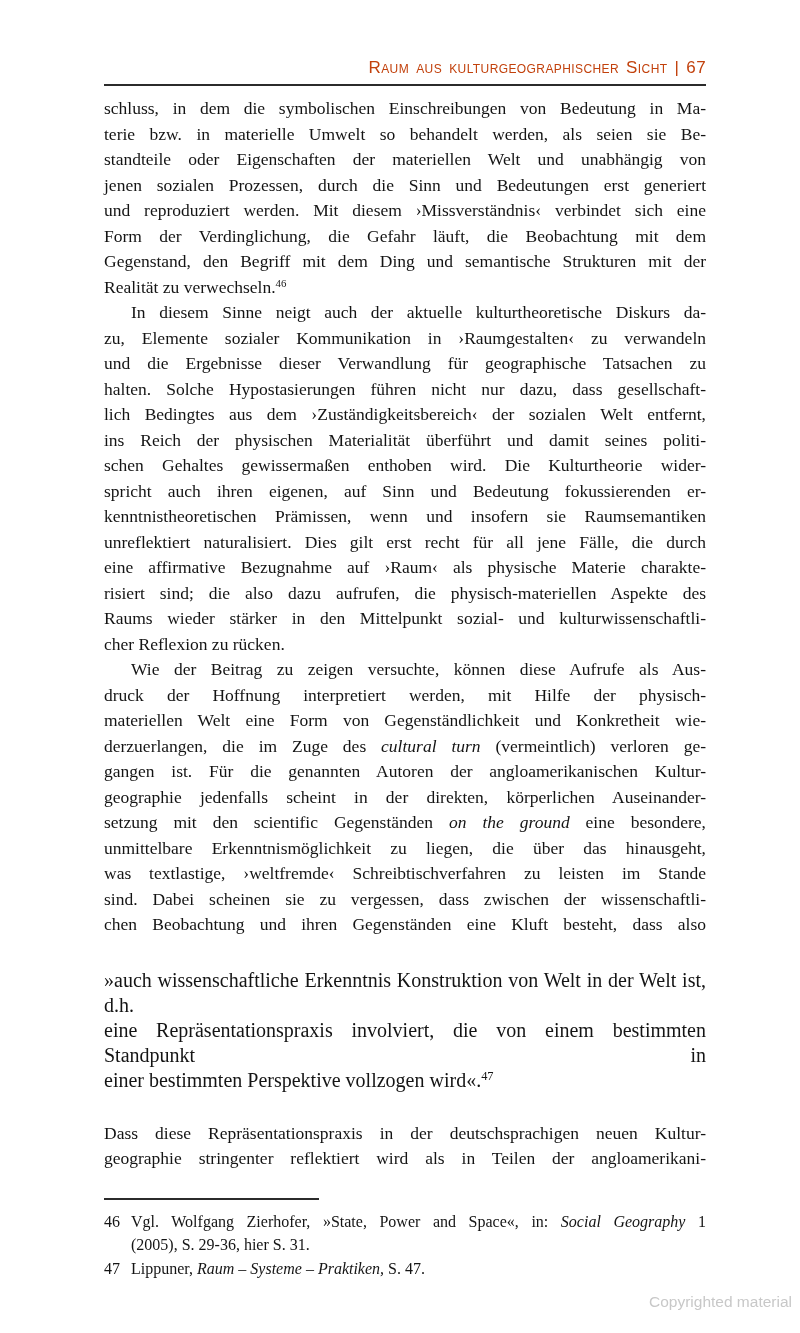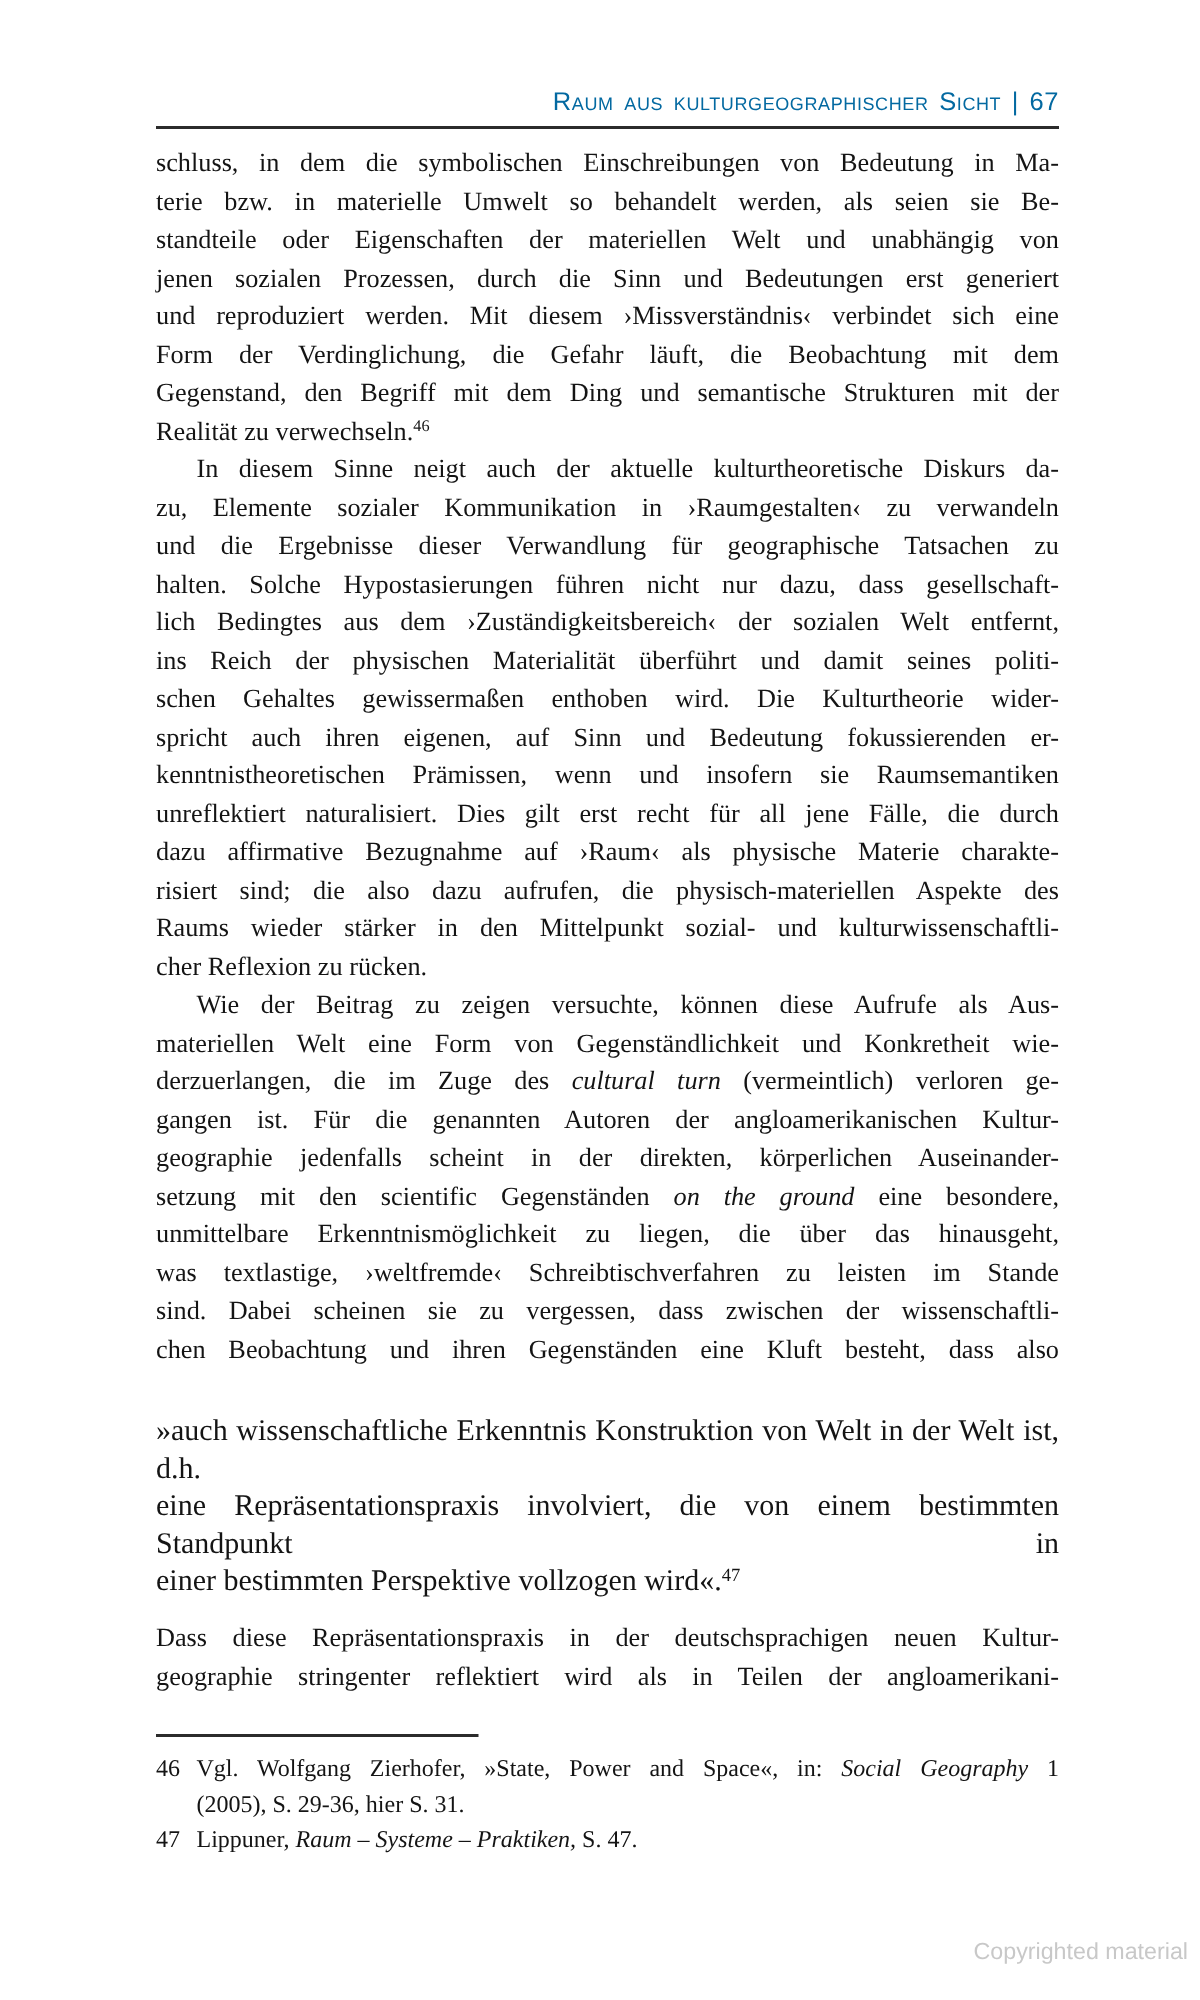--- a/index.html
+++ b/index.html
@@ -5,21 +5,21 @@
   html,body { margin:0; padding:0; background:#ffffff; }
   .page {
     position:relative; width:800px; height:1333px; background:#ffffff;
     font-family:"Liberation Serif", serif; color:#141414; overflow:hidden;
   }
   
   .running-head {
     position:absolute; left:104px; top:58px; width:602px;
     text-align:right; font-family:"Liberation Sans", sans-serif;
     font-variant:small-caps; font-size:17px; letter-spacing:0.4px;
-    word-spacing:2px; color:#0369a1; white-space:nowrap;
+    word-spacing:2px; color:#c2410c; white-space:nowrap;
   }
   .running-head .divider { padding:0 7px; font-variant:normal; }
   .head-rule {
     position:absolute; left:104px; top:84px; width:602px;
     border-top:2px solid #2b2b2b;
   }
   
   .text-column {
     position:absolute; left:104px; top:96px; width:602px;
     font-size:17.5px; line-height:25.5px; text-align:justify;
@@ -31,21 +31,21 @@
   sup {
     font-size:0.62em; vertical-align:baseline;
     position:relative; top:-0.5em; line-height:0;
   }
   
   .quote {
     margin:30px 0 0 0; padding:0;
     font-size:20px; line-height:25px;
   }
   
-  .after-quote { margin-top:12px; }
+  .after-quote { margin-top:28px; }
   
   .fn-rule { width:215px; border-top:2px solid #2b2b2b; margin-top:26px; }
   .footnotes { margin-top:10px; font-size:16px; line-height:23.5px; }
   .fn-num { display:inline-block; min-width:27px; }
   .line.cont { padding-left:27px; }
   
   .watermark {
     position:absolute; right:8px; top:1293px;
     font-family:"Liberation Sans", sans-serif;
     font-size:15.5px; color:#c8c8c8;
@@ -78,28 +78,29 @@
       <div class="line indent">In diesem Sinne neigt auch der aktuelle kulturtheoretische Diskurs da-</div>
       <div class="line">zu, Elemente sozialer Kommunikation in ›Raumgestalten‹ zu verwandeln</div>
       <div class="line">und die Ergebnisse dieser Verwandlung für geographische Tatsachen zu</div>
       <div class="line">halten. Solche Hypostasierungen führen nicht nur dazu, dass gesellschaft-</div>
       <div class="line">lich Bedingtes aus dem ›Zuständigkeitsbereich‹ der sozialen Welt entfernt,</div>
       <div class="line">ins Reich der physischen Materialität überführt und damit seines politi-</div>
       <div class="line">schen Gehaltes gewissermaßen enthoben wird. Die Kulturtheorie wider-</div>
       <div class="line">spricht auch ihren eigenen, auf Sinn und Bedeutung fokussierenden er-</div>
       <div class="line">kenntnistheoretischen Prämissen, wenn und insofern sie Raumsemantiken</div>
       <div class="line">unreflektiert naturalisiert. Dies gilt erst recht für all jene Fälle, die durch</div>
-      <div class="line">dazu affirmative Bezugnahme auf ›Raum‹ als physische Materie charakte-</div>
+      <div class="line">eine affirmative Bezugnahme auf ›Raum‹ als physische Materie charakte-</div>
       <div class="line">risiert sind; die also dazu aufrufen, die physisch-materiellen Aspekte des</div>
       <div class="line">Raums wieder stärker in den Mittelpunkt sozial- und kulturwissenschaftli-</div>
       <div class="line left">cher Reflexion zu rücken.</div>
     </div>
 
     <div class="para">
       <div class="line indent">Wie der Beitrag zu zeigen versuchte, können diese Aufrufe als Aus-</div>
+      <div class="line">druck der Hoffnung interpretiert werden, mit Hilfe der physisch-</div>
       <div class="line">materiellen Welt eine Form von Gegenständlichkeit und Konkretheit wie-</div>
       <div class="line"><span>derzuerlangen, die im Zuge des </span><i>cultural turn</i><span> (vermeintlich) verloren ge-</span></div>
       <div class="line">gangen ist. Für die genannten Autoren der angloamerikanischen Kultur-</div>
       <div class="line">geographie jedenfalls scheint in der direkten, körperlichen Auseinander-</div>
       <div class="line"><span>setzung mit den scientific Gegenständen </span><i>on the ground</i><span> eine besondere,</span></div>
       <div class="line">unmittelbare Erkenntnismöglichkeit zu liegen, die über das hinausgeht,</div>
       <div class="line">was textlastige, ›weltfremde‹ Schreibtischverfahren zu leisten im Stande</div>
       <div class="line">sind. Dabei scheinen sie zu vergessen, dass zwischen der wissenschaftli-</div>
       <div class="line">chen Beobachtung und ihren Gegenständen eine Kluft besteht, dass also</div>
     </div>

